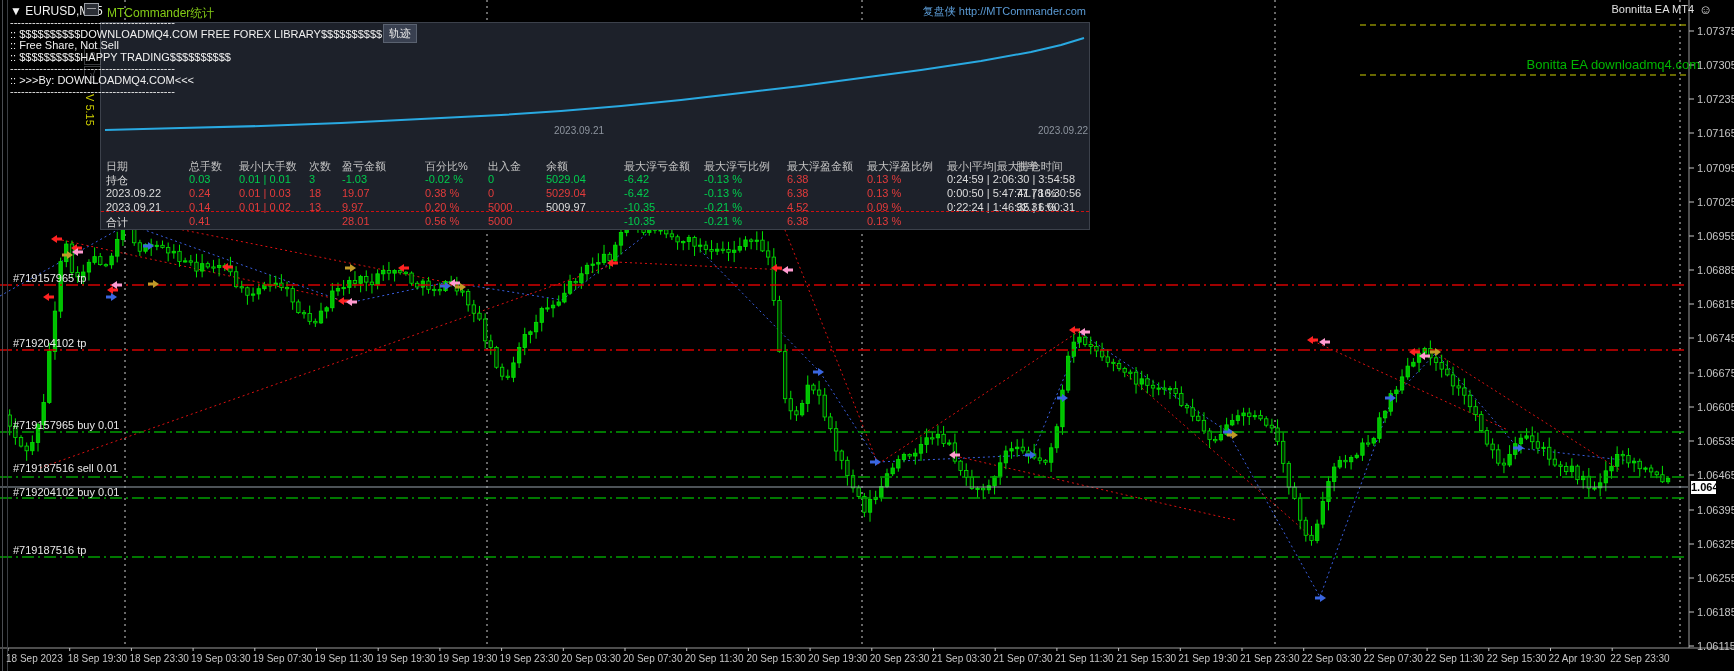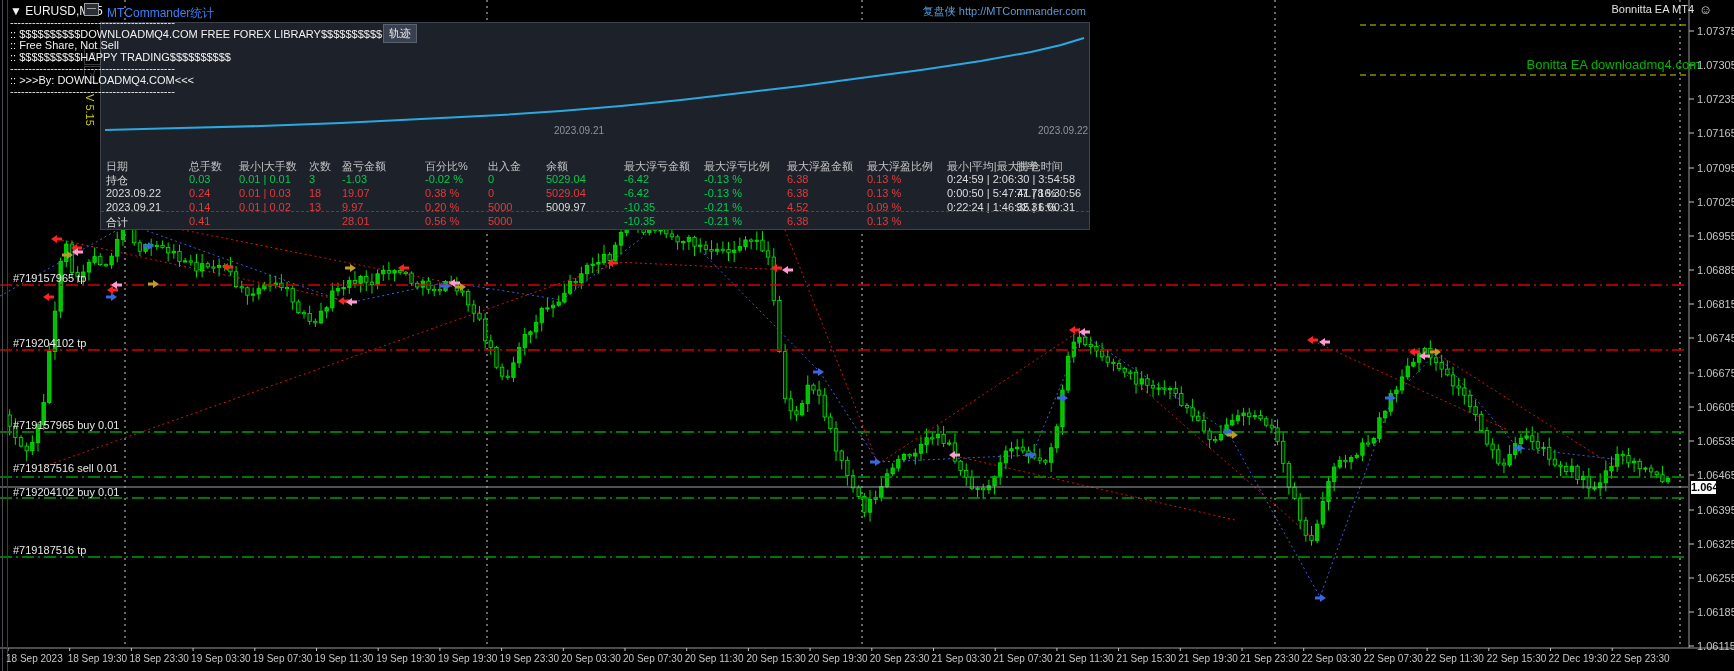--- a/index.html
+++ b/index.html
@@ -20,21 +20,21 @@
   #brand{color:#5b9bd5;font-size:11px;z-index:10;right:648px;top:4px;}
   .ordlbl{color:#e8e8e8;font-size:11px;z-index:6;white-space:pre;}
   .axis-p{color:#c6c6c6;font-size:11px;z-index:4;}
   .axis-t{color:#c6c6c6;font-size:10px;z-index:4;white-space:pre;}
   #curprice{left:1691px;width:25px;height:13px;background:#ffffff;color:#000;
             font-size:11px;text-align:center;z-index:6;font-weight:bold;line-height:13px;}
   #bigwm{right:32px;top:27px;color:#d9e400;font-size:27px;letter-spacing:1px;z-index:3;}
   #subwm{right:34px;top:57px;color:#00b400;font-size:13px;z-index:3;}
   #eatitle{right:40px;top:3px;color:#e0e0e0;font-size:11px;z-index:3;}
   #smiley{right:22px;top:2px;color:#e0e0e0;font-size:13px;z-index:3;}
-  #mtctitle{left:107px;top:5px;color:#3b82f6;font-size:12px;z-index:9;}
+  #mtctitle{left:107px;top:5px;color:#84cc16;font-size:12px;z-index:9;}
   #wtitle{left:10px;top:4px;color:#f2f2f2;font-size:12px;z-index:9;white-space:pre;}
   #minbox{left:84px;top:3px;width:13px;height:11px;border:1px solid #9a9da4;background:#2b2e35;
           color:#d8d8d8;font-size:9px;line-height:9px;text-align:center;z-index:9;}
   #vertver{left:84px;top:94px;color:#cfd000;font-size:11px;writing-mode:vertical-rl;z-index:9;}
   .ghostbox{width:15px;height:15px;border:1px solid #6a6d74;color:#9aa0a8;font-size:10px;
             text-align:center;line-height:15px;opacity:.55;z-index:9;}
   #ghostrow{left:252px;top:84px;color:#9aa4b0;font-size:13px;letter-spacing:11px;opacity:.18;z-index:9;}
   svg{position:absolute;left:0;top:0;}
 </style>
 </head>
@@ -911,17 +911,17 @@
       <div class="axis-t" style="position: absolute; left: 931.5px; top: 653px;">21 Sep 03:30</div>
       <div class="axis-t" style="position: absolute; left: 993.2px; top: 653px;">21 Sep 07:30</div>
       <div class="axis-t" style="position: absolute; left: 1054.9px; top: 653px;">21 Sep 11:30</div>
       <div class="axis-t" style="position: absolute; left: 1116.6px; top: 653px;">21 Sep 15:30</div>
       <div class="axis-t" style="position: absolute; left: 1178.3px; top: 653px;">21 Sep 19:30</div>
       <div class="axis-t" style="position: absolute; left: 1240px; top: 653px;">21 Sep 23:30</div>
       <div class="axis-t" style="position: absolute; left: 1301.7px; top: 653px;">22 Sep 03:30</div>
       <div class="axis-t" style="position: absolute; left: 1363.4px; top: 653px;">22 Sep 07:30</div>
       <div class="axis-t" style="position: absolute; left: 1425.1px; top: 653px;">22 Sep 11:30</div>
       <div class="axis-t" style="position: absolute; left: 1486.8px; top: 653px;">22 Sep 15:30</div>
-      <div class="axis-t" style="position: absolute; left: 1548.5px; top: 653px;">22 Dec 19:30</div>
+      <div class="axis-t" style="position: absolute; left: 1548.5px; top: 653px;">22 Apr 19:30</div>
       <div class="axis-t" style="position: absolute; left: 1610.2px; top: 653px;">22 Sep 23:30</div>
     </div>
 
 </div>
 
 </body></html>

